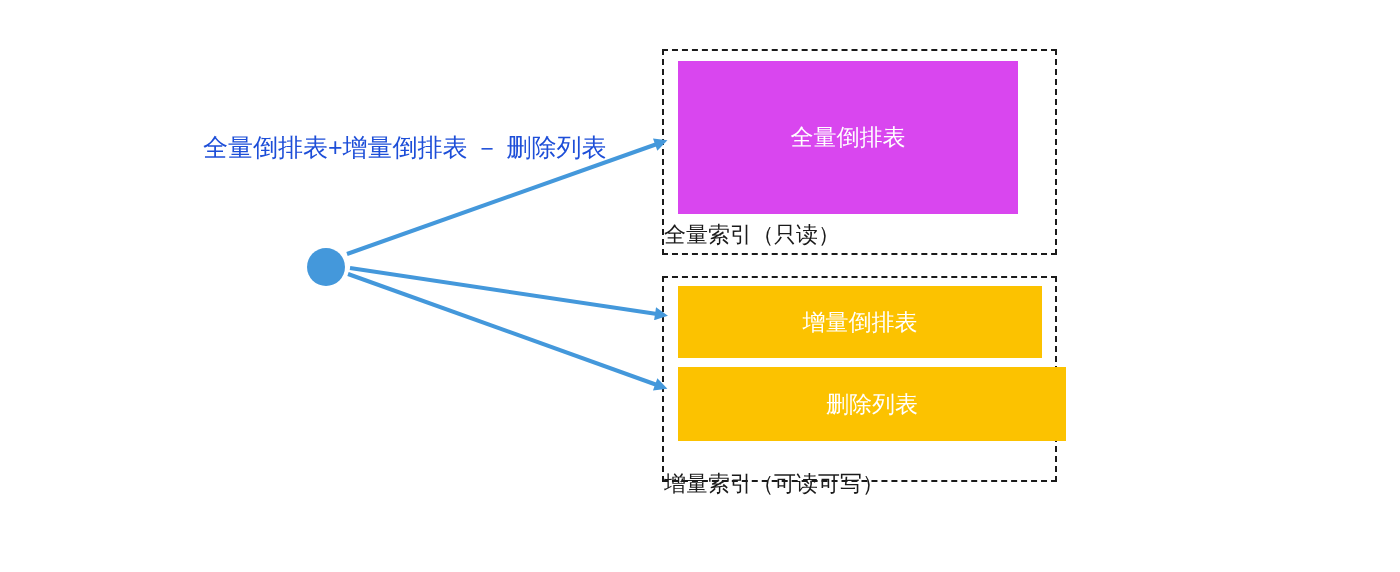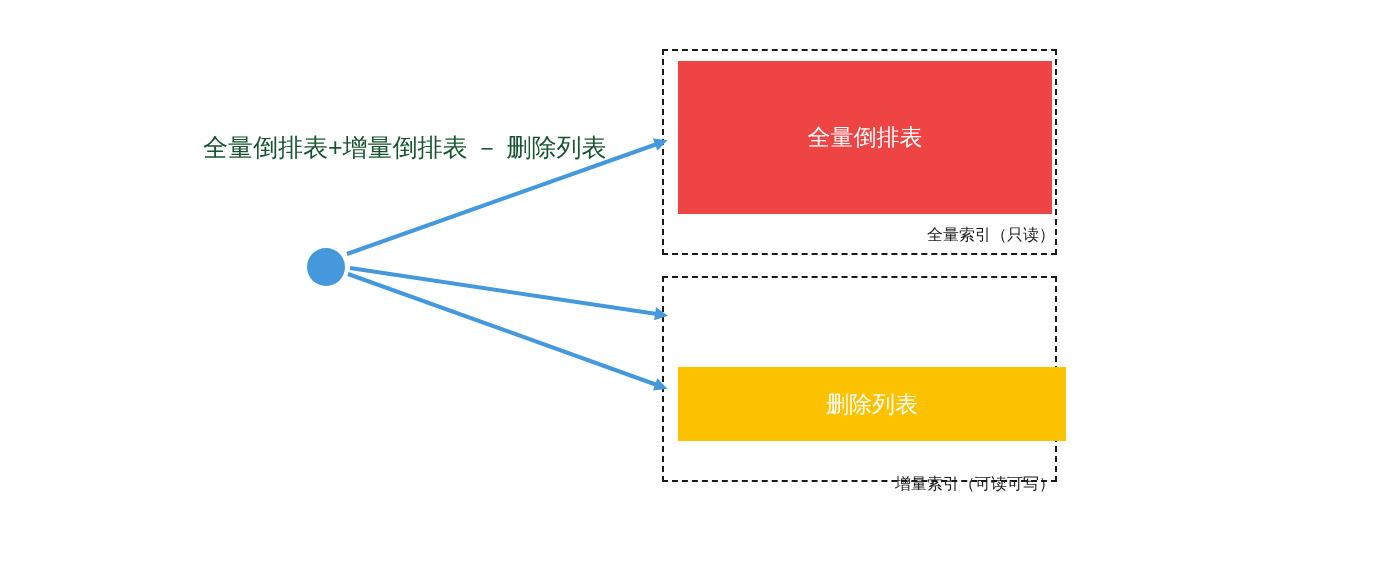--- a/index.html
+++ b/index.html
@@ -11,21 +11,21 @@
     overflow: hidden;
     font-family: "Liberation Sans", sans-serif;
     color: #1a1a1a;
   }
   .formula {
     position: absolute;
     left: 203px;
     top: 133px;
     font-size: 25px;
     line-height: 29px;
-    color: #14532d;
+    color: #1d4ed8;
     white-space: pre;
   }
   .arrows-layer {
     position: absolute;
     left: 0; top: 0;
     width: 1400px; height: 572px;
     pointer-events: none;
   }
   .group {
     position: absolute;
@@ -36,28 +36,28 @@
   .group-full { left: 662px; top: 49px;  width: 395px; height: 206px; }
   .group-incr { left: 662px; top: 276px; width: 395px; height: 206px; }
   .block {
     position: absolute;
     display: flex;
     align-items: center;
     justify-content: center;
     color: #ffffff;
     font-size: 23px;
   }
-  .block-blue   { background: #ef4444; left: 14px; top: 10px; width: 374px; height: 153px; }
+  .block-blue   { background: #d946ef; left: 14px; top: 10px; width: 340px; height: 153px; }
   .block-yel-1  { background: #fcc200; left: 14px; top: 8px;  width: 364px; height: 72px; }
   .block-yel-2  { background: #fcc200; left: 14px; top: 89px; width: 388px; height: 74px; }
   .caption {
     position: absolute;
     left: 0; right: 0;
-    text-align: right;
-    font-size: 16px;
+    text-align: left;
+    font-size: 22px;
     line-height: 26px;
     color: #1a1a1a;
   }
   .caption-full { top: 171px; }
   .caption-incr { top: 168px; margin-top: 25px; }
 </style>
 </head>
 <body>
 
 <div class="stage">
@@ -65,20 +65,23 @@
   <div class="formula">全量倒排表+增量倒排表 － 删除列表</div>
 
   <div class="group group-full">
     <div class="block block-blue">
       <span>全量倒排表</span>
     </div>
     <div class="caption caption-full">全量索引（只读）</div>
   </div>
 
   <div class="group group-incr">
+    <div class="block block-yel-1">
+      <span>增量倒排表</span>
+    </div>
     <div class="block block-yel-2">
       <span>删除列表</span>
     </div>
     <div class="caption caption-incr">增量索引（可读可写）</div>
   </div>
 
   <svg class="arrows-layer" width="1400" height="572" viewBox="0 0 1400 572" xmlns="http://www.w3.org/2000/svg">
     <defs>
       <marker id="ah" viewBox="0 0 10 10" refX="1.5" refY="5" markerWidth="16" markerHeight="13" orient="auto" markerUnits="userSpaceOnUse">
         <path d="M0,0 L10,5 L0,10 Z" fill="#4498db"></path>

